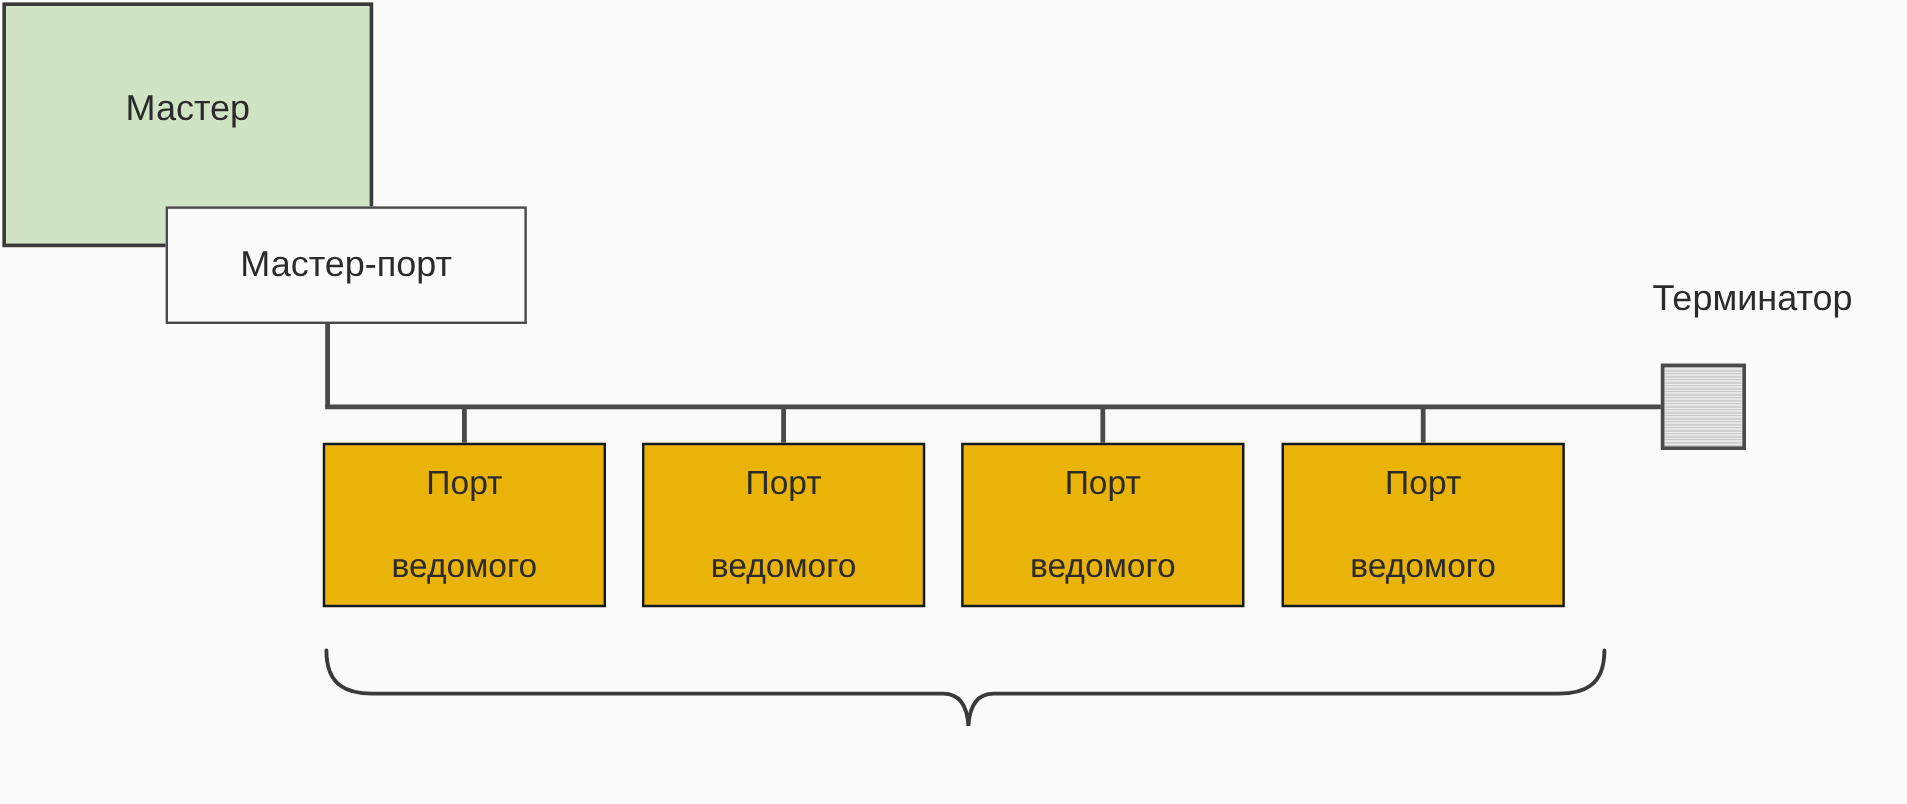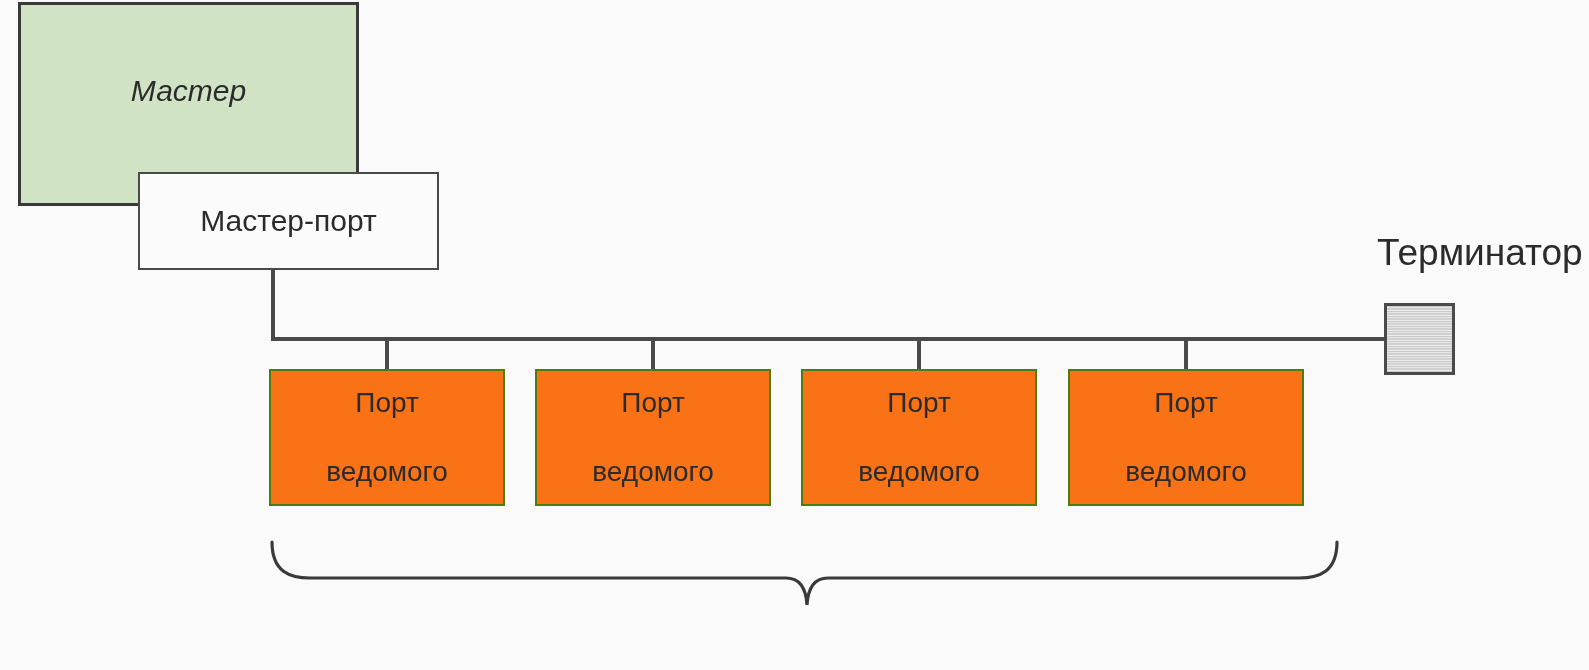--- a/index.html
+++ b/index.html
@@ -30,43 +30,42 @@
     position: absolute;
     box-sizing: border-box;
     display: flex;
     flex-direction: column;
     align-items: center;
     justify-content: center;
     text-align: center;
     color: #2b2b2b;
   }
   .node-master {
-    left: 18px; top: 2px;
-    width: 341px; height: 204px;
+    left: 2px; top: 2px;
+    width: 309px; height: 204px;
     background: #d0e3c4;
     border: 3px solid #3a3a3a;
     font-size: 30px;
     line-height: 1.05;
     z-index: 3;
-    font-style: italic;
   }
   .node-master .line1 { margin-bottom: 26px; }
   .node-masterport {
     left: 138px; top: 172px;
     width: 301px; height: 98px;
     background: #fbfbfb;
     border: 2px solid #4a4a4a;
     font-size: 30px;
     z-index: 4;
   }
   .node-slave {
     top: 369px;
     width: 236px; height: 137px;
-    background: #f97316;
-    border: 2px solid #4d7c0f;
+    background: #eab308;
+    border: 2px solid #0f172a;
     font-size: 28px;
     line-height: 1.22;
     z-index: 3;
     gap: 35px;
   }
   .slave-1 { left: 269px; }
   .slave-2 { left: 535px; }
   .slave-3 { left: 801px; }
   .slave-4 { left: 1068px; width: 236px; }
   .node-terminator {
@@ -83,21 +82,21 @@
     );
     z-index: 3;
   }
   .label-free {
     position: absolute;
     color: #2b2b2b;
     white-space: nowrap;
   }
   .label-terminator {
     left: 1377px; top: 232px;
-    font-size: 37px;
+    font-size: 30px;
   }
   .label-caption {
     left: 334px; top: 614px;
     font-size: 30px;
   }
 </style>
 </head>
 <body>
 
 <div id="diagram-root">

